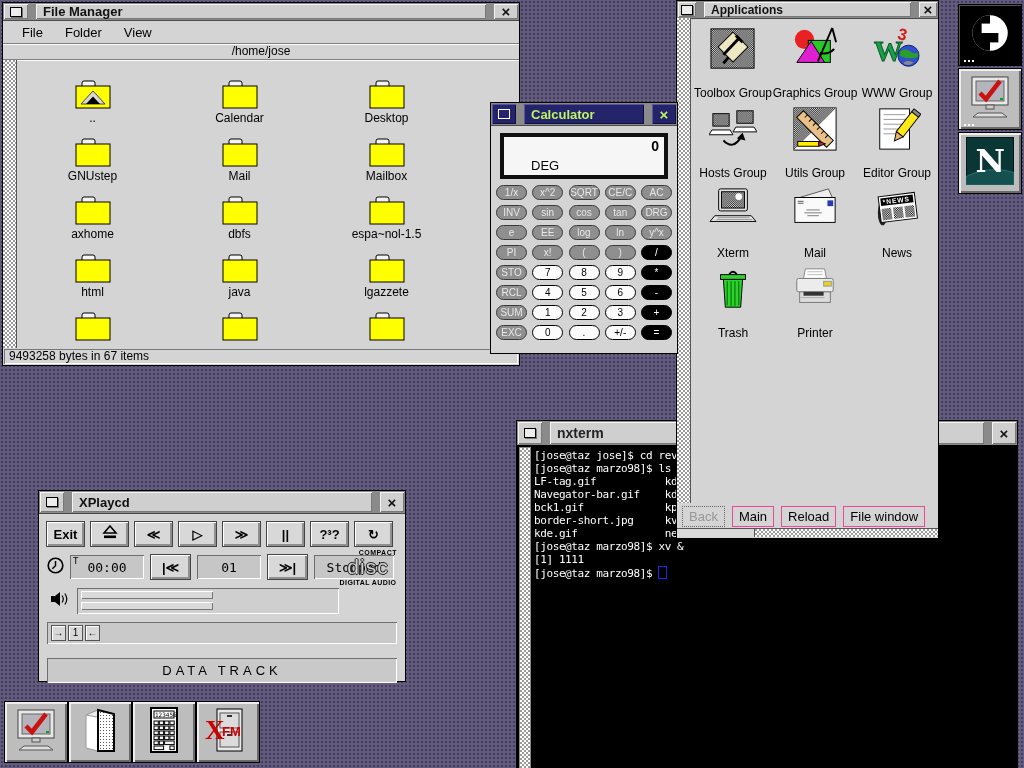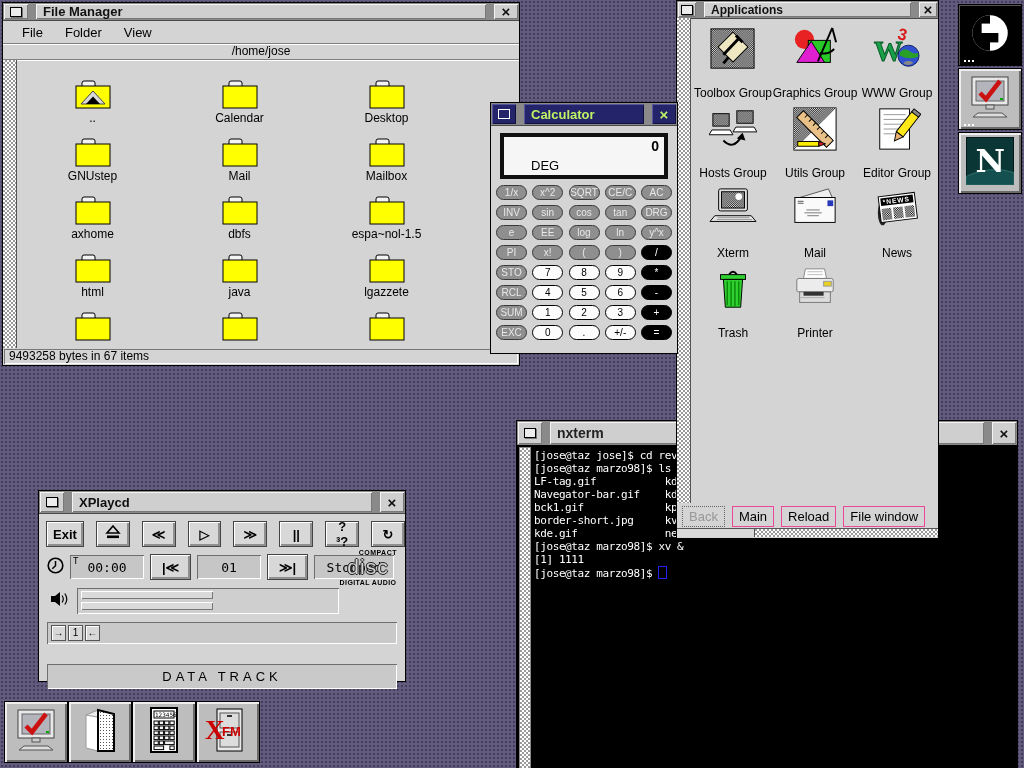--- a/index.html
+++ b/index.html
@@ -79,21 +79,21 @@
   #term .body{position:absolute;left:0;right:0;top:24px;bottom:0;background:#000}
   #term .vscroll{position:absolute;left:2px;top:2px;bottom:0;width:10px;border:1px solid #888;border-bottom:none}
   #term .text{position:absolute;left:17px;top:4px;color:#fff;
       font-family:"DejaVu Sans Mono",monospace;font-size:11px;line-height:13px;letter-spacing:-0.4px}
   #term .tline{white-space:pre}
   .cursor{display:inline-block;width:7px;height:11px;border:1px solid #2222ee;vertical-align:-2px}
 
   
   #cd{left:38px;top:490px;width:366px;height:190px;z-index:2}
   #cd .tb{height:20px}
-  .cd-transport{display:flex;gap:12px;padding:7px 0 0 7px}
+  .cd-transport{display:flex;gap:5px;padding:7px 0 0 7px}
   .t-btn{width:39px;height:26px;background:#d8d8d8;border:1px solid #444;
       box-shadow:inset 1px 1px 0 #fff,inset -2px -2px 0 #909090;
       display:flex;align-items:center;justify-content:center;font-size:13px;font-weight:bold;cursor:pointer;
       font-family:"Liberation Sans",sans-serif}
   .cd-row2{display:flex;align-items:center;gap:6px;padding:7px 0 0 8px}
   .cd-field{background:#c6c6c6;box-shadow:inset 1px 1px 0 #6e6e6e,inset -1px -1px 0 #fff;
       height:24px;font-family:"DejaVu Sans Mono",monospace;font-size:13px;
       display:flex;align-items:center;justify-content:center;position:relative}
   .t-pre{position:absolute;left:3px;top:1px;font-size:9px}
   .cd-logo{position:absolute;right:8px;top:58px;width:58px;text-align:center;line-height:1}
@@ -103,21 +103,21 @@
   .cd-logo .l3{font-size:7px;font-weight:bold;margin-top:2px;letter-spacing:.4px}
   .cd-vol{display:flex;align-items:center;gap:8px;padding:8px 0 0 10px}
   .vol-panel{width:262px;height:26px;background:#cfcfcf;box-shadow:inset 1px 1px 0 #6e6e6e,inset -1px -1px 0 #fff;
       padding:3px 4px;box-sizing:border-box}
   .vol-bar{width:52%;height:8px;background:#dadada;box-shadow:inset 1px 1px 0 #fff,inset -1px -1px 0 #777;margin-bottom:3px;cursor:pointer}
   .cd-trackbar{margin:8px 8px 0 8px;height:22px;background:#c9c9c9;
       box-shadow:inset 1px 1px 0 #6e6e6e,inset -1px -1px 0 #fff;display:flex;align-items:center;gap:2px;padding-left:4px}
   .tr-btn{width:15px;height:16px;background:#d8d8d8;border:1px solid #555;
       box-shadow:inset 1px 1px 0 #fff;font-size:10px;text-align:center;line-height:14px;cursor:pointer;padding:0;
       font-family:"Liberation Sans",sans-serif}
-  .cd-datatrack{margin:20px 8px 0 8px;height:25px;background:#c9c9c9;
+  .cd-datatrack{margin:14px 8px 0 8px;height:25px;background:#c9c9c9;
       box-shadow:inset 1px 1px 0 #6e6e6e,inset -1px -1px 0 #fff;
       display:flex;align-items:center;justify-content:center;font-size:13px;letter-spacing:4px}
 
   
   .tile{position:absolute;width:62px;height:60px;background:#bdbdbd;border:1px solid #000;
       box-shadow:inset 2px 2px 0 #eee,inset -2px -2px 0 #6a6a6a;
       display:flex;align-items:center;justify-content:center;cursor:pointer;z-index:4}
   .tile .dots{position:absolute;left:5px;bottom:3px;display:flex;gap:2px}
   .tile .dots i{width:2px;height:2px;background:#fff;display:block}
   .tile.dark{background:#000;box-shadow:inset 1px 1px 0 #555,inset -1px -1px 0 #000}

